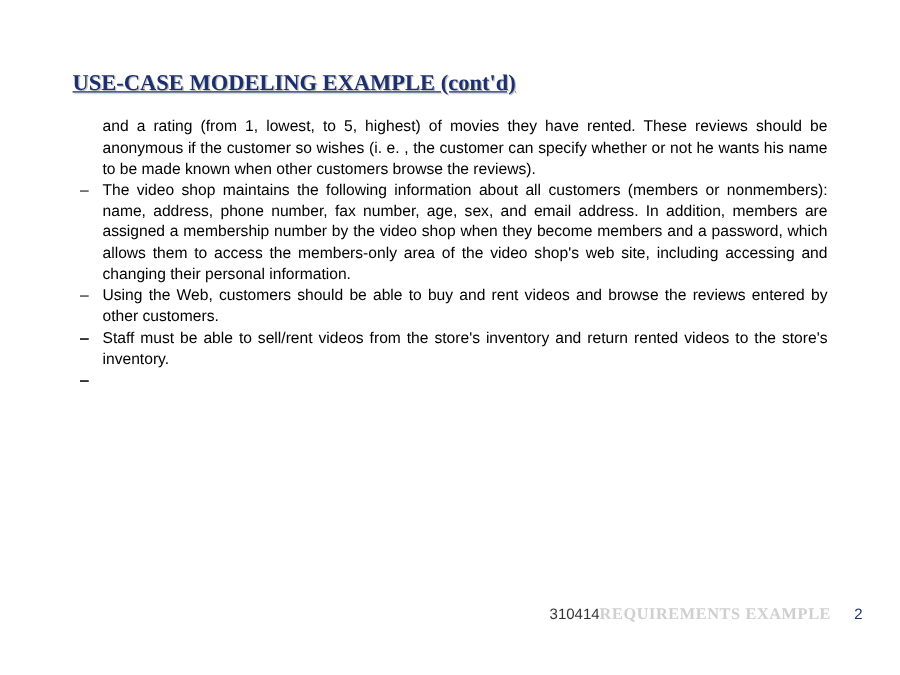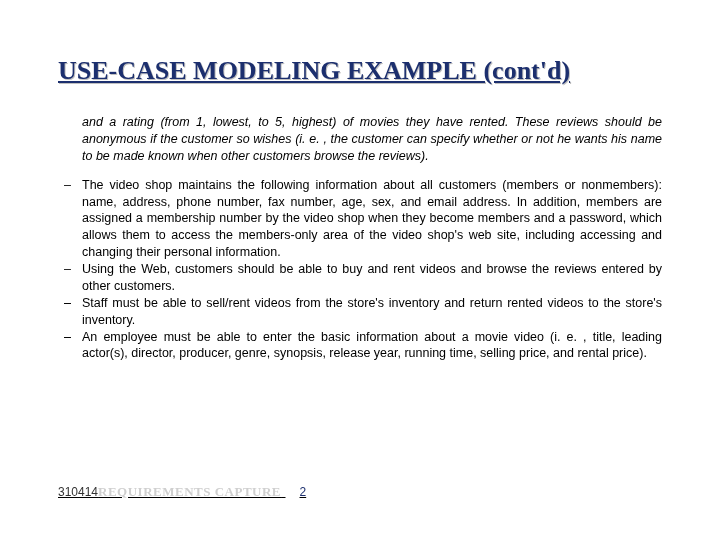--- a/index.html
+++ b/index.html
@@ -15,36 +15,35 @@
   .slide {
     padding: 56px 58px 40px 58px;
     box-sizing: border-box;
     width: 100%;
     height: 100%;
     position: relative;
   }
   .title {
     font-family: "Times New Roman", Times, serif;
     font-weight: bold;
-    font-size: 26px;
+    font-size: 18px;
     color: #1c2f6e;
     text-shadow: 1px 1px 0 #c0c0c0;
     text-decoration: underline;
-    margin-bottom: 28px;
+    margin-bottom: 16px;
   }
   .content {
     font-size: 12.5px;
     color: #000000;
     line-height: 1.35;
     text-align: justify;
   }
   .intro-indent {
     padding-left: 24px;
-    margin-bottom: 12px;
-    font-style: italic;
+    margin-bottom: 0;
   }
   ul.bullets {
     list-style: none;
     padding: 0;
     margin: 0;
   }
   ul.bullets li {
     position: relative;
     padding-left: 24px;
     margin-bottom: 0;
@@ -53,23 +52,22 @@
     position: absolute;
     left: 6px;
     top: 0;
   }
   .footer {
     position: absolute;
     bottom: 40px;
     left: 58px;
     right: 30px;
     display: flex;
-    justify-content: flex-start;
+    justify-content: flex-end;
     align-items: baseline;
-    text-decoration: underline;
   }
   .footer-left {
     font-size: 12px;
     color: #333;
   }
   .footer-right {
     font-family: "Times New Roman", Times, serif;
     font-size: 13px;
     color: #cfcfcf;
     letter-spacing: 0.5px;
@@ -88,24 +86,24 @@
   <div class="title">USE-CASE MODELING EXAMPLE (cont'd)</div>
 
   <div class="content">
     <div class="intro-indent">and a rating (from 1, lowest, to 5, highest) of movies they have rented. These reviews should be anonymous if the customer so wishes (i. e. , the customer can specify whether or not he wants his name to be made known when other customers browse the reviews).</div>
     <ul class="bullets">
       <li><span class="dash">–</span><span>The video shop maintains the following information about all customers (members or nonmembers): name, address, phone number, fax number, age, sex, and email address. In addition, members are assigned a membership number by the video shop when they become members and a password, which allows them to access the members-only area of the video shop's web site, including accessing and changing their personal information.</span></li>
       <li><span class="dash">–</span><span>Using the Web, customers should be able to buy and rent videos and browse the reviews entered by other customers.</span></li>
       <li><span class="dash">–</span></li>
       <li><span class="dash">–</span><span>Staff must be able to sell/rent videos from the store's inventory and return rented videos to the store's inventory.</span></li>
       <li><span class="dash">–</span></li>
-      <li><span class="dash">–</span><span>An employee must be able to enter the basic information about a movie video (i. e. , title, leading actor(s), director, producer, genre, synopsis, release year, running time, selling price, and rental price).</span></li>
+      <li><span class="dash">–</span></li>
     </ul>
   </div>
 
   <div class="footer">
     <span class="footer-left">310414</span>
     <span>
-      <span class="footer-right">REQUIREMENTS CAPTURE</span>
+      <span class="footer-right">REQUIREMENTS EXAMPLE</span>
       <span class="page-num">2</span>
     </span>
   </div>
 </div>
 
 </body></html>

